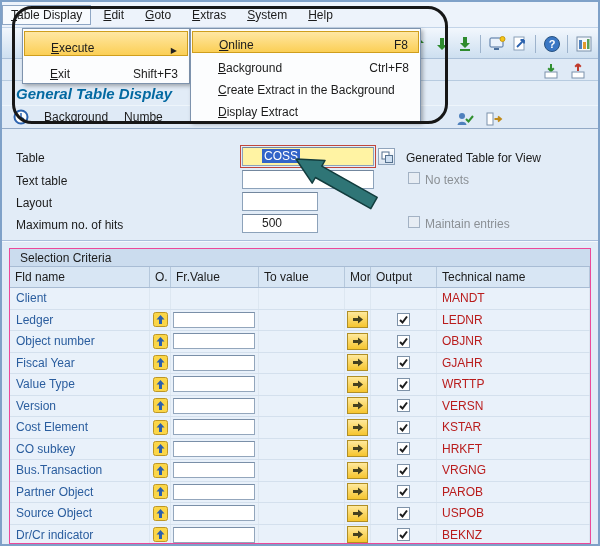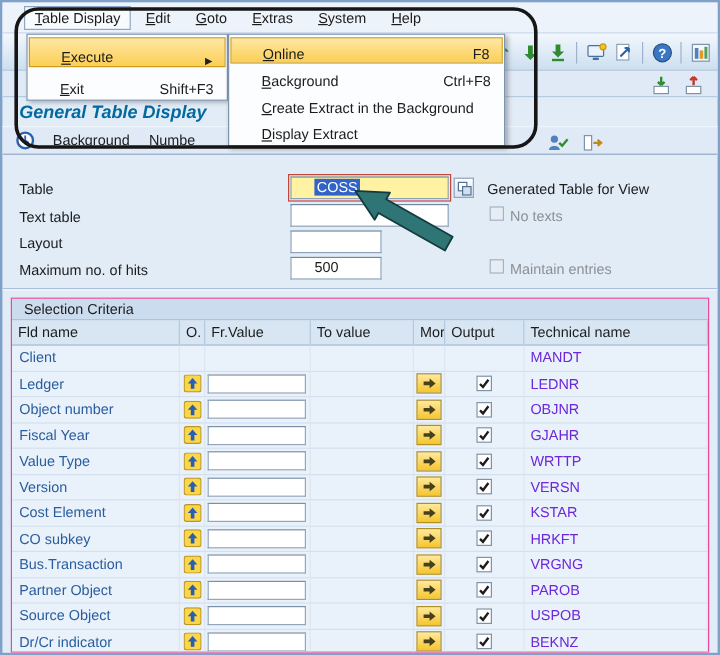--- a/index.html
+++ b/index.html
@@ -1,20 +1,20 @@
 <!DOCTYPE html>
 <html><head>
 <meta charset="utf-8">
 <style>
   *{box-sizing:border-box}
   body{margin:0;background:#fff;font-family:"Liberation Sans",sans-serif}
   .window{position:relative;width:600px;height:546px;border:2px solid #7fa1c8;background:#e2ecf7;overflow:hidden;font-size:12px;color:#1c1c1c}
 
   
-  .menubar{position:absolute;left:0;top:0;right:0;height:26px;background:#edf3fb;border-bottom:1px solid #c3d4e8;display:flex;align-items:center;padding-left:18px}
+  .menubar{position:absolute;left:0;top:0;right:0;height:26px;background:#edf3fb;border-bottom:1px solid #c3d4e8;display:flex;align-items:center;}
   .mitem{display:inline-block;padding:3px 9px;margin-right:3px;white-space:nowrap}
   .mitem::first-letter{text-decoration:underline}
   .mitem.active{background:#f8fbfe;border:1px solid #8ea6c4;padding:2px 8px}
 
   
   .toolbar1{position:absolute;left:0;top:26px;right:0;height:31px;background:linear-gradient(#f2f7fd,#cddff0);border-bottom:1px solid #a9bfd8}
   .tb-right{position:absolute;right:4px;top:5px;display:flex;align-items:center;gap:2px}
   .tbtn{width:21px;height:21px;display:flex;align-items:center;justify-content:center}
   .tbtn svg{width:18px;height:18px;display:block}
   .tb-sep{width:1px;height:18px;background:#9db3cc;margin:0 3px}
@@ -40,21 +40,21 @@
 
   
   .sel-panel{position:absolute;left:7px;right:7px;top:246px;bottom:0;border:1px solid #ec4899;background:#e9f1fa;overflow:hidden}
   .sel-header{height:18px;background:#cbdcee;border-bottom:1px solid #a8bcd4;display:flex;align-items:center;padding-left:10px}
   .grid-cols{display:grid;grid-template-columns:140px 21px 88px 86px 26px 66px 1fr}
   .sel-colhead{height:21px;background:#d8e6f4;border-bottom:1px solid #a8bcd4}
   .sel-colhead .hc{border-right:1px solid #b5c8dc;display:flex;align-items:center;padding-left:5px;white-space:nowrap;overflow:hidden}
   .sel-row{height:21.5px;border-bottom:1px solid #d4e0ed}
   .sel-row .cell{border-right:1px solid #dde7f1;display:flex;align-items:center;height:100%;overflow:hidden}
   .cell-field{color:#2a5d9e;padding-left:6px}
-  .cell-tech{color:#6d28d9;padding-left:5px}
+  .cell-tech{color:#b91c1c;padding-left:5px}
   .cell-o,.cell-more,.cell-out{justify-content:center}
   .inbox{width:82px;height:16px;background:#fff;border:1px solid #93a6bc;border-top-color:#7a8fa8;margin-left:2px;display:inline-block}
   .o-icon svg{width:15px;height:15px;display:block}
   .more-btn{width:21px;height:17px;background:linear-gradient(#ffe99c,#f6c52e);border:1px solid #b08f26;display:flex;align-items:center;justify-content:center}
   .more-btn svg{width:12px;height:11px;display:block}
   .cb{width:13px;height:13px;background:#fff;border:1px solid #7e92a8;display:flex;align-items:center;justify-content:center}
   .cb svg{width:11px;height:11px;display:block}
 
   
   .menu-panel{position:absolute;left:20px;top:26px;width:168px;background:#fcfdfe;border:1px solid #7e93ad;box-shadow:2px 2px 4px rgba(0,0,0,.3);z-index:40;padding:2px 1px}

